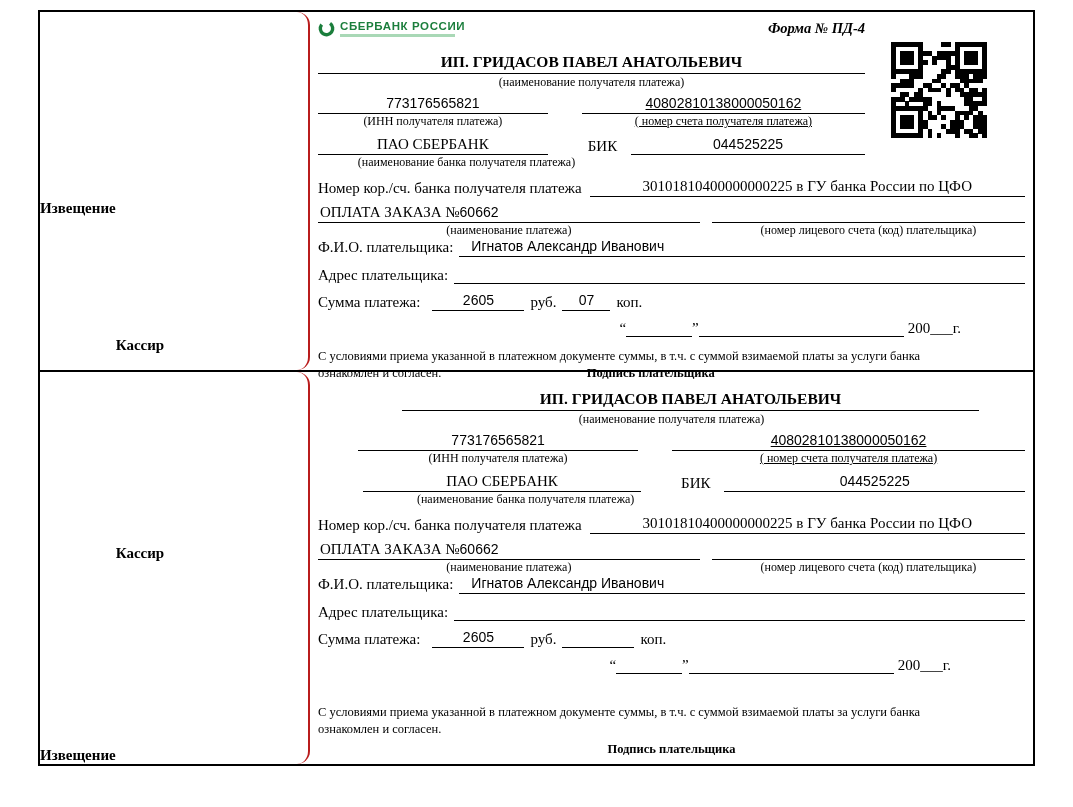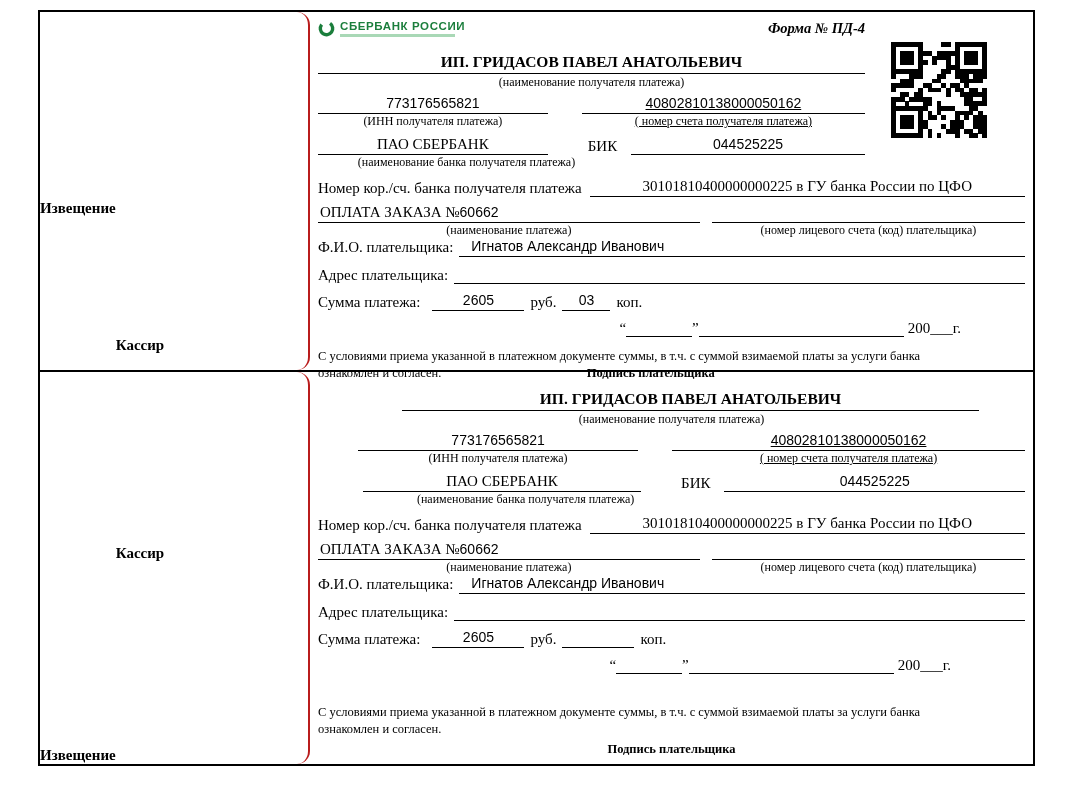--- a/index.html
+++ b/index.html
@@ -419,21 +419,21 @@
 
       <div class="row addr-row">
         <div class="addr-label">Адрес плательщика:</div>
         <div class="u addr-field"></div>
       </div>
 
       <div class="row sum-row">
         <div class="sum-label">Сумма платежа:</div>
         <div class="u sum-rub val">2605</div>
         <div>руб.</div>
-        <div class="u sum-kop val">03</div>
+        <div class="u sum-kop val">07</div>
         <div>коп.</div>
       </div>
 
       <div class="row date-row">
         <div>“</div>
         <div class="u dq1"></div>
         <div>”</div>
         <div class="u dq2"></div>
         <div class="year">200___г.</div>
       </div>

